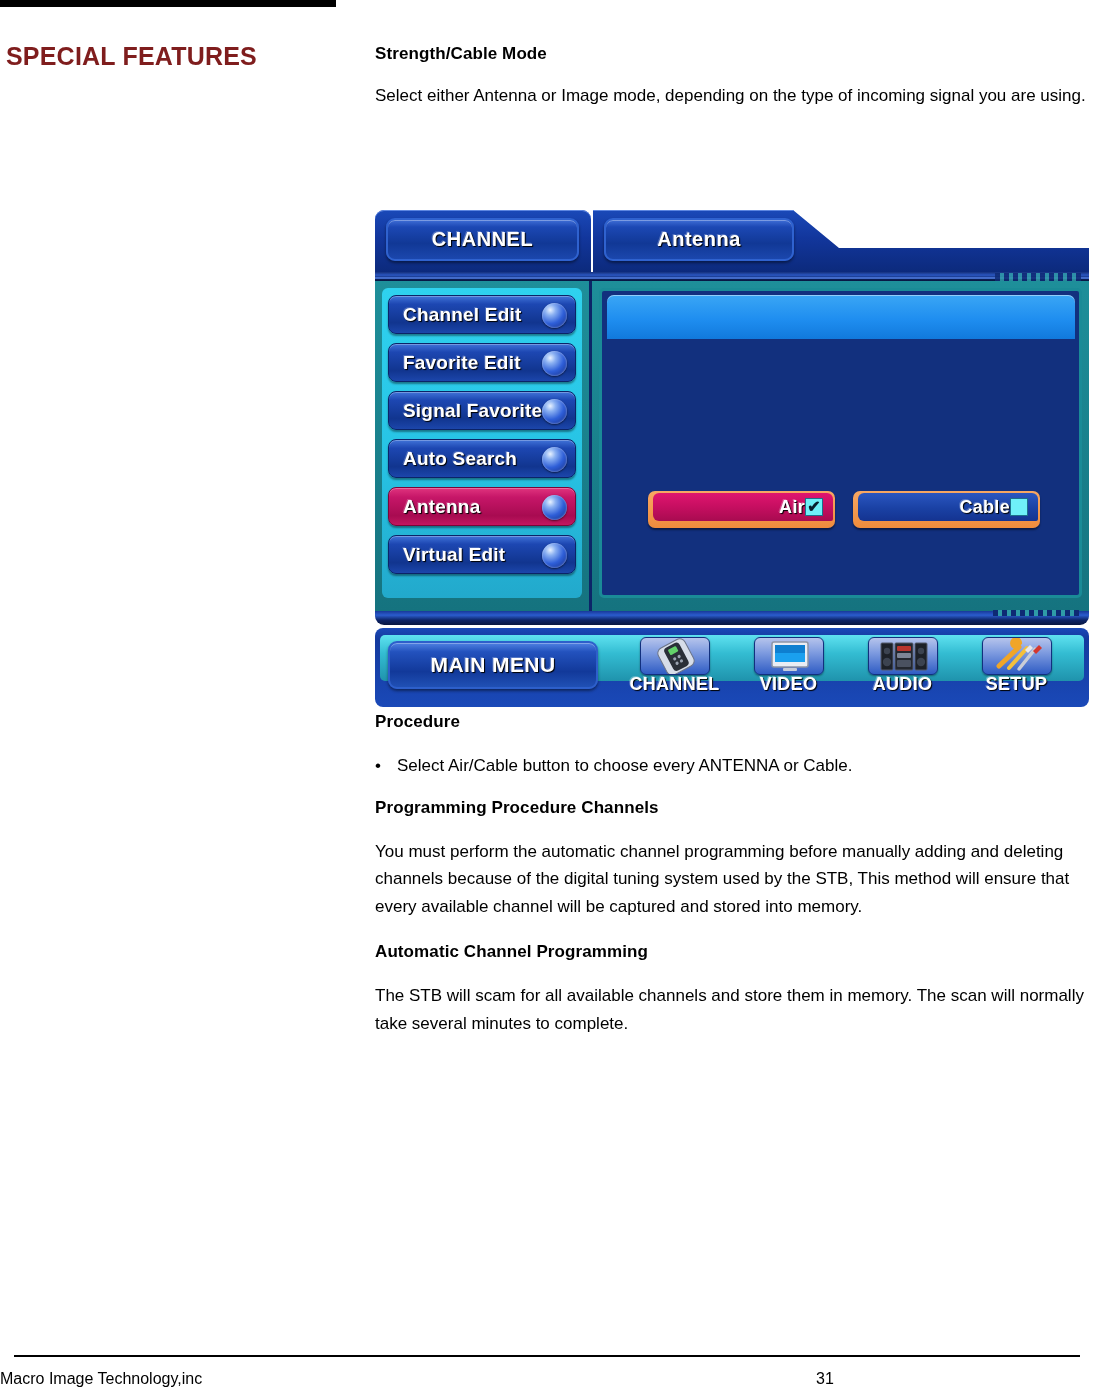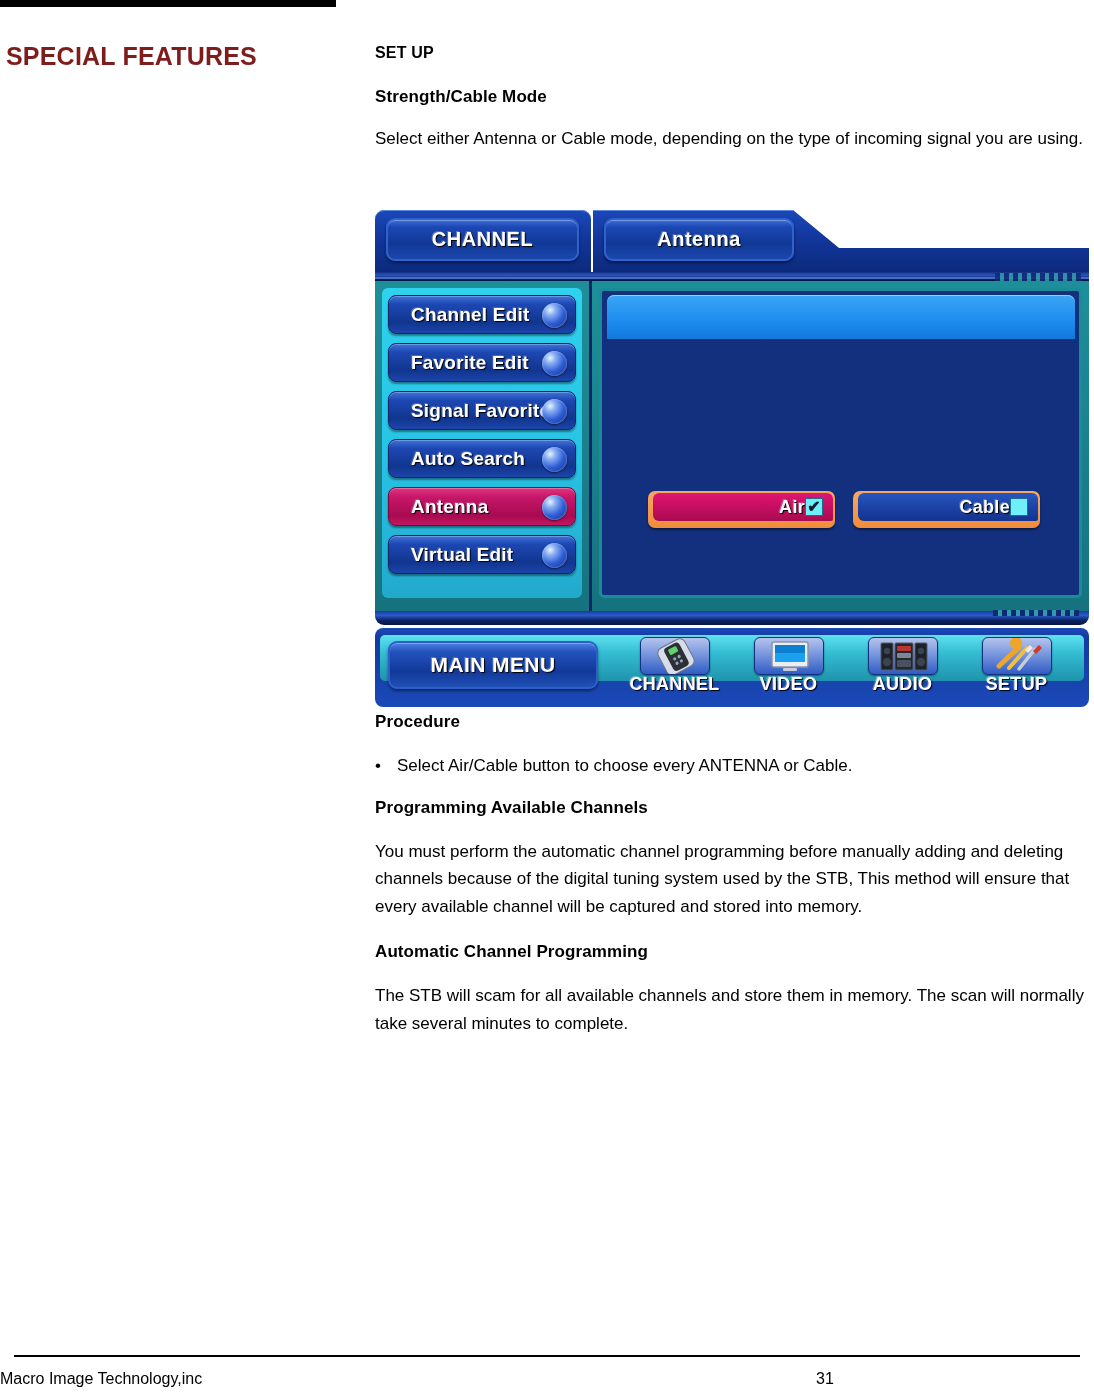--- a/index.html
+++ b/index.html
@@ -160,21 +160,21 @@
   }
   .menu-item.selected {
     background: linear-gradient(180deg,#e0347e 0%, #c61668 25%, #a80b51 75%, #c2175f 100%);
     border-color: #7a0538;
   }
   .menu-item .label {
     color: #ffffff;
     font-size: 19px;
     font-weight: bold;
     letter-spacing: .2px;
-    padding-left: 22px;
+    padding-left: 14px;
     text-shadow: 1px 1px 1px #000, -1px -1px 0 rgba(255,255,255,.2);
     white-space: nowrap;
   }
   .menu-item .orb {
     position: absolute; right: 8px; top: 7px;
     width: 25px; height: 25px; border-radius: 50%;
     background: radial-gradient(circle at 33% 28%, #e8f2ff 0%, #8ab0f2 22%, #2f5fd8 55%, #11287e 100%);
     box-shadow: 0 1px 2px rgba(0,0,0,.55), inset 0 0 2px rgba(255,255,255,.6);
   }
 
@@ -308,23 +308,22 @@
 </head>
 <body>
 
 <div class="page">
 
   <div class="top-bar"></div>
 
   <div class="chapter-title">SPECIAL FEATURES</div>
 
   <div class="content">
-    <div class="h-setup">SET UP</div>
     <div class="h-sub">Strength/Cable Mode</div>
-    <div class="para">Select either Antenna or Cable mode, depending on the type of incoming signal you are using.</div>
+    <div class="para">Select either Antenna or Image mode, depending on the type of incoming signal you are using.</div>
   </div>
 
   <div class="osd">
 
     <div class="osd-tabrow">
       <div class="tab-left-plate"></div>
       <div class="tab-right-plate"></div>
       <div class="tab-btn" id="tab-channel">
         <span>CHANNEL</span>
       </div>
@@ -459,21 +458,21 @@
           <div class="nav-caption">SETUP</div>
         </div>
 
       </div>
     </div>
   </div>
 
   <div class="content" style="top:712px">
     <div class="h-sub" style="margin-bottom:20px">Procedure</div>
     <div class="bullet"><span class="dot">•</span><span>Select Air/Cable button to choose every ANTENNA or Cable.</span></div>
-    <div class="h-sub" style="margin-bottom:20px">Programming Available Channels</div>
+    <div class="h-sub" style="margin-bottom:20px">Programming Procedure Channels</div>
     <div class="para" style="margin-bottom:22px">You must perform the automatic channel programming before manually adding and deleting channels because of the digital tuning system used by the STB, This method will ensure that every available channel will be captured and stored into memory.</div>
     <div class="h-sub" style="margin-bottom:20px">Automatic Channel Programming</div>
     <div class="para">The STB will scam for all available channels and store them in memory. The scan will normally take several minutes to complete.</div>
   </div>
 
   <div class="footer-rule"></div>
   <div class="footer-company">Macro Image Technology,inc</div>
   <div class="footer-page">31</div>
 
 </div>

